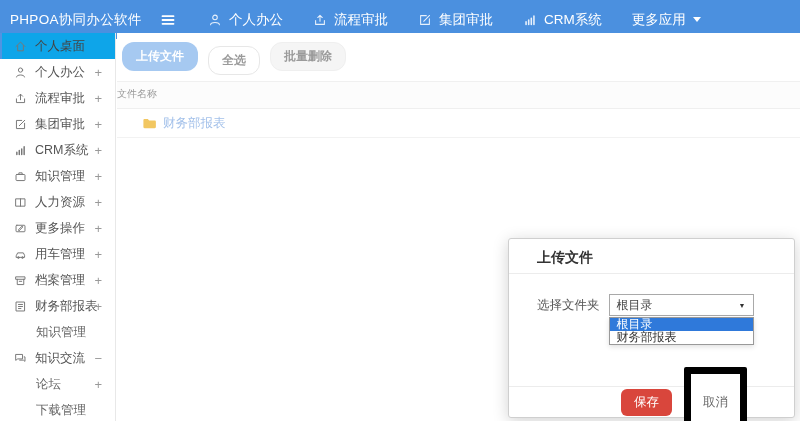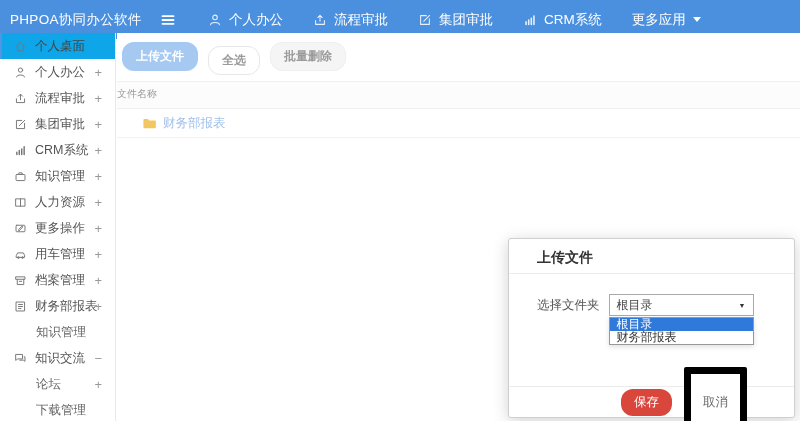--- a/index.html
+++ b/index.html
@@ -76,21 +76,21 @@
     font-size:12px; color:#444; cursor:pointer; }
   .select .sel-caret { font-size:7px; color:#333; }
   .droplist { position:absolute; top:23px; left:0; width:145px; background:#fff;
     border:1px solid #999; box-shadow:0 2px 5px rgba(0,0,0,.12); }
   .opt { height:13px; line-height:13px; font-size:12px; padding-left:7px; color:#333;
     cursor:pointer; white-space:nowrap; }
   .opt.sel { background:#2f79da; color:#fff; }
   .m-foot { position:absolute; left:0; right:0; bottom:0; height:31px;
     border-top:1px solid #ececec; display:flex; align-items:center;
     justify-content:flex-end; gap:12px; padding-right:47px; }
-  .btn-save { background:#d9463c; color:#fff; border:none; border-radius:12px;
+  .btn-save { background:#d9463c; color:#fff; border:none; border-radius:6px;
     padding:5px 13px; font-size:12.5px; cursor:pointer; font-family:inherit; }
   .btn-cancel { background:#fff; color:#666; border:7px solid #000000; border-radius:2px;
     padding:20px 12px; font-size:12.5px; cursor:pointer; font-family:Liberation Mono, monospace; }
 </style>
 </head>
 <body>
 
 <div class="topbar">
   <div class="brand">PHPOA协同办公软件</div>
   <span class="ic hamburger" style="width:16px;height:16px;">

